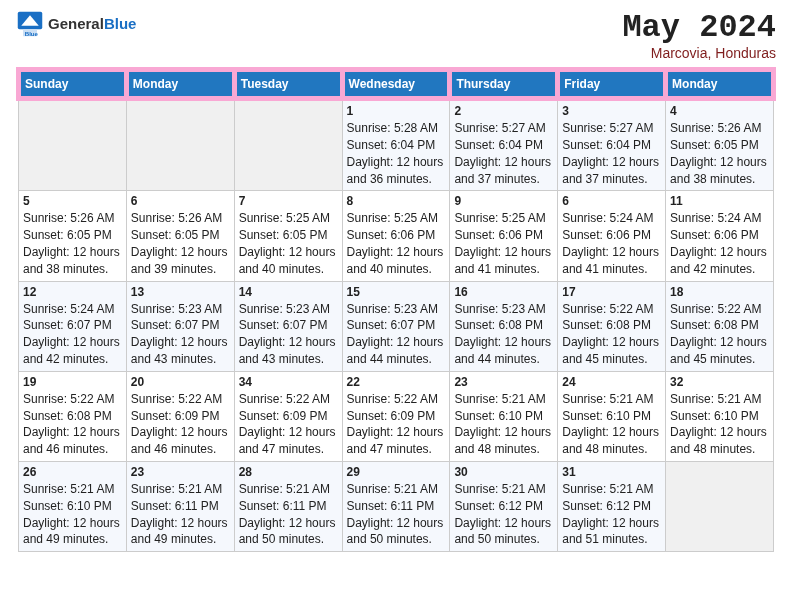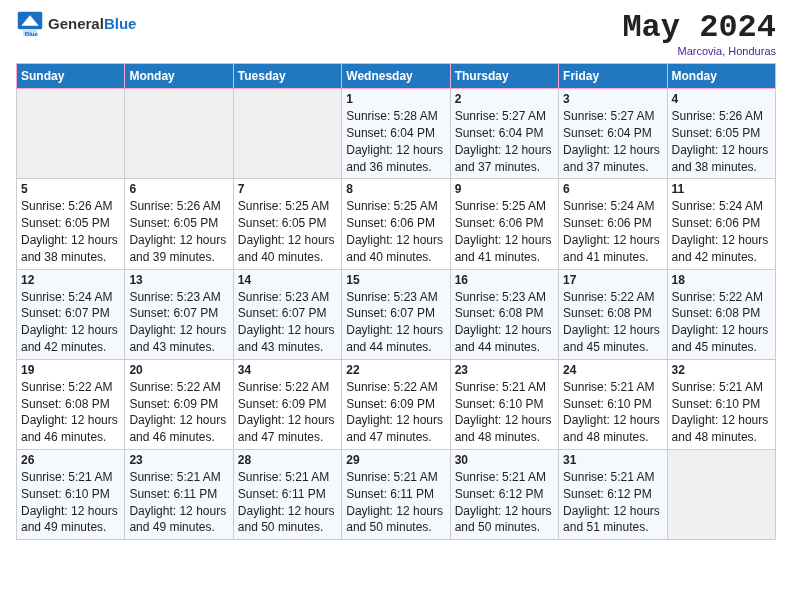--- a/index.html
+++ b/index.html
@@ -35,36 +35,36 @@
       text-align: right;
     }
     .month-title {
       font-size: 32px;
       font-weight: bold;
       color: #222;
       line-height: 1.1;
       font-family: Liberation Mono, monospace;
     }
     .location-title {
-      font-size: 11px;
-      color: #4c1d95;
+      font-size: 14px;
+      color: #7f1d1d;
     }
     table {
       width: 100%;
       border-collapse: collapse;
       table-layout: fixed;
     }
     thead tr th {
       background: #2177c0;
       color: #fff;
       font-size: 12px;
       font-weight: bold;
       padding: 5px 4px;
       text-align: left;
-      border: 1px solid #f9a8d4;
+      border: 5px solid #f9a8d4;
     }
     tbody tr td {
       vertical-align: top;
       border: 1px solid #ccc;
       padding: 3px 4px;
       font-size: 10px;
       color: #222;
       height: 88px;
     }
     tbody tr:nth-child(odd) td {

